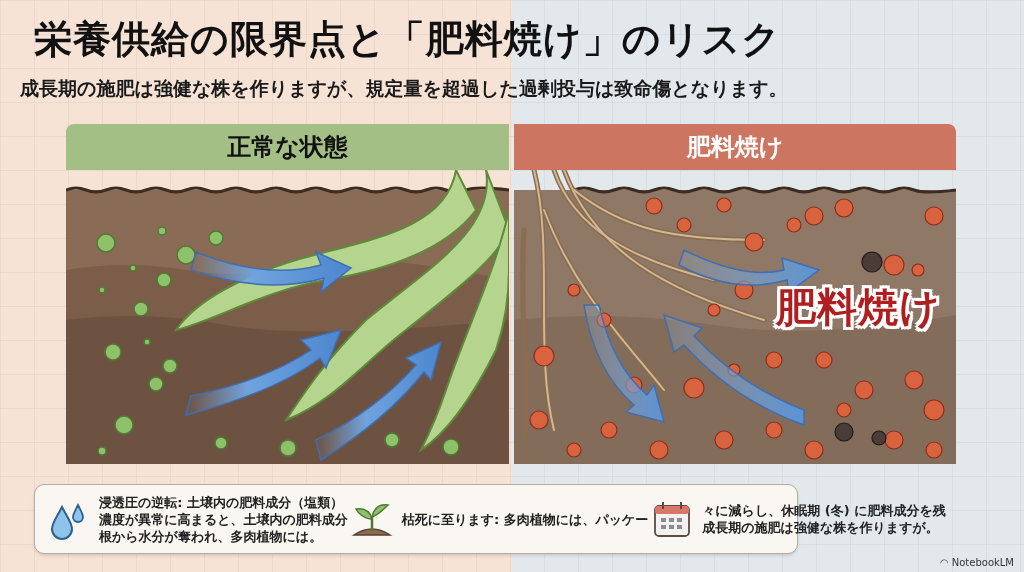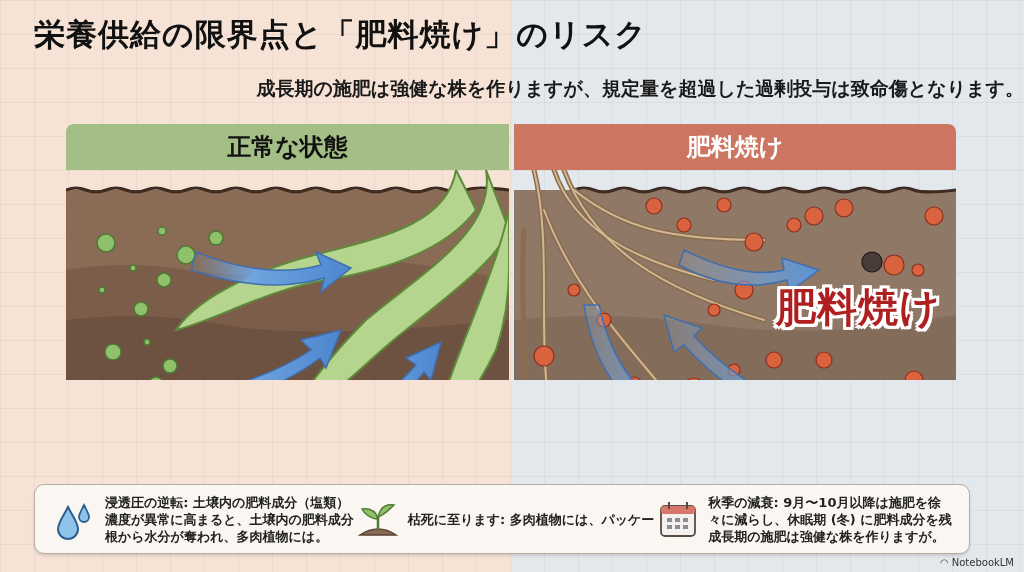--- a/index.html
+++ b/index.html
@@ -12,53 +12,53 @@
   .grid {
     position: absolute; inset: 0;
     background-image:
       linear-gradient(rgba(0,0,0,0.045) 1px, transparent 1px),
       linear-gradient(90deg, rgba(0,0,0,0.045) 1px, transparent 1px);
     background-size: 34px 34px;
     pointer-events: none;
   }
   .title {
     position: absolute; left: 34px; top: 14px;
-    font-size: 31px; font-weight: bold; color: #111;
+    font-size: 38px; font-weight: bold; color: #111;
     letter-spacing: 1px;
   }
   .subtitle {
-    position: absolute; left: 0; right: 0; top: 76px; text-align: right;
+    position: absolute; left: 0; right: 0; top: 76px; text-align: left;
     font-size: 19px; font-weight: bold; color: #1a1a1a;
     padding-left: 20px;
   }
   .panel {
-    position: absolute; top: 124px; height: 256px; overflow: hidden;
+    position: absolute; top: 124px; height: 428px; overflow: hidden;
   }
   .panel.left { left: 66px; width: 443px; border-radius: 8px 0 0 0; }
   .panel.right { left: 514px; width: 442px; border-radius: 0 8px 0 0; text-align: center; }
   .panel-header {
     height: 46px; display: flex; align-items: center; justify-content: center;
     font-size: 24px; font-weight: bold;
   }
   .left .panel-header { background: #a3bf85; color: #111; }
   .right .panel-header { background: #cc7560; color: #fff; }
   .panel-body { position: relative; height: 294px; }
   .panel-body svg { position: absolute; inset: 0; }
   .burn-label {
     position: absolute; left: 262px; top: 110px;
     font-size: 40px; font-weight: bold; color: #b01f1f;
     text-shadow: -3px -3px 0 #fff, 3px -3px 0 #fff, -3px 3px 0 #fff, 3px 3px 0 #fff,
                  0 3px 0 #fff, 0 -3px 0 #fff, 3px 0 0 #fff, -3px 0 0 #fff;
     letter-spacing: 1px;
   }
   .info-bar {
-    position: absolute; left: 34px; top: 484px; width: 936px; height: 70px;
+    position: absolute; left: 34px; top: 484px; width: 764px; height: 70px;
     background: #faf6f1; border: 1.5px solid #b8aca0; border-radius: 10px;
     box-shadow: 0 2px 3px rgba(0,0,0,0.12);
-    display: flex; align-items: center; padding: 0 16px;
+    display: flex; align-items: center; padding: 0 10px;
   }
   .info-item { display: flex; align-items: center; flex: 1; }
   .info-icon { width: 48px; height: 48px; flex: 0 0 48px; margin-right: 6px; }
   .info-text { font-size: 13px; font-weight: bold; color: #222; line-height: 17px; }
   .info-text div { white-space: nowrap; }
   .credit {
     position: absolute; right: 10px; bottom: 4px;
     font-size: 10px; color: #333; display: flex; align-items: center; gap: 3px;
   }
 </style>
@@ -235,21 +235,20 @@
       <g fill="#8b8b95">
         <rect x="13" y="23" width="5" height="4"></rect>
           <rect x="21" y="23" width="5" height="4"></rect>
           <rect x="29" y="23" width="5" height="4"></rect>
         <rect x="13" y="30" width="5" height="4"></rect>
           <rect x="21" y="30" width="5" height="4"></rect>
           <rect x="29" y="30" width="5" height="4"></rect>
       </g>
     </svg>
     <div class="info-text">
-      <div>秋季の減衰: 9月〜10月以降は施肥を徐</div>
       <div>々に減らし、休眠期 (冬) に肥料成分を残</div>
       <div>成長期の施肥は強健な株を作りますが。</div>
     </div>
   </div>
 </div>
 
 <div class="credit">
   <span>◠</span>
   <span>NotebookLM</span>
 </div>

